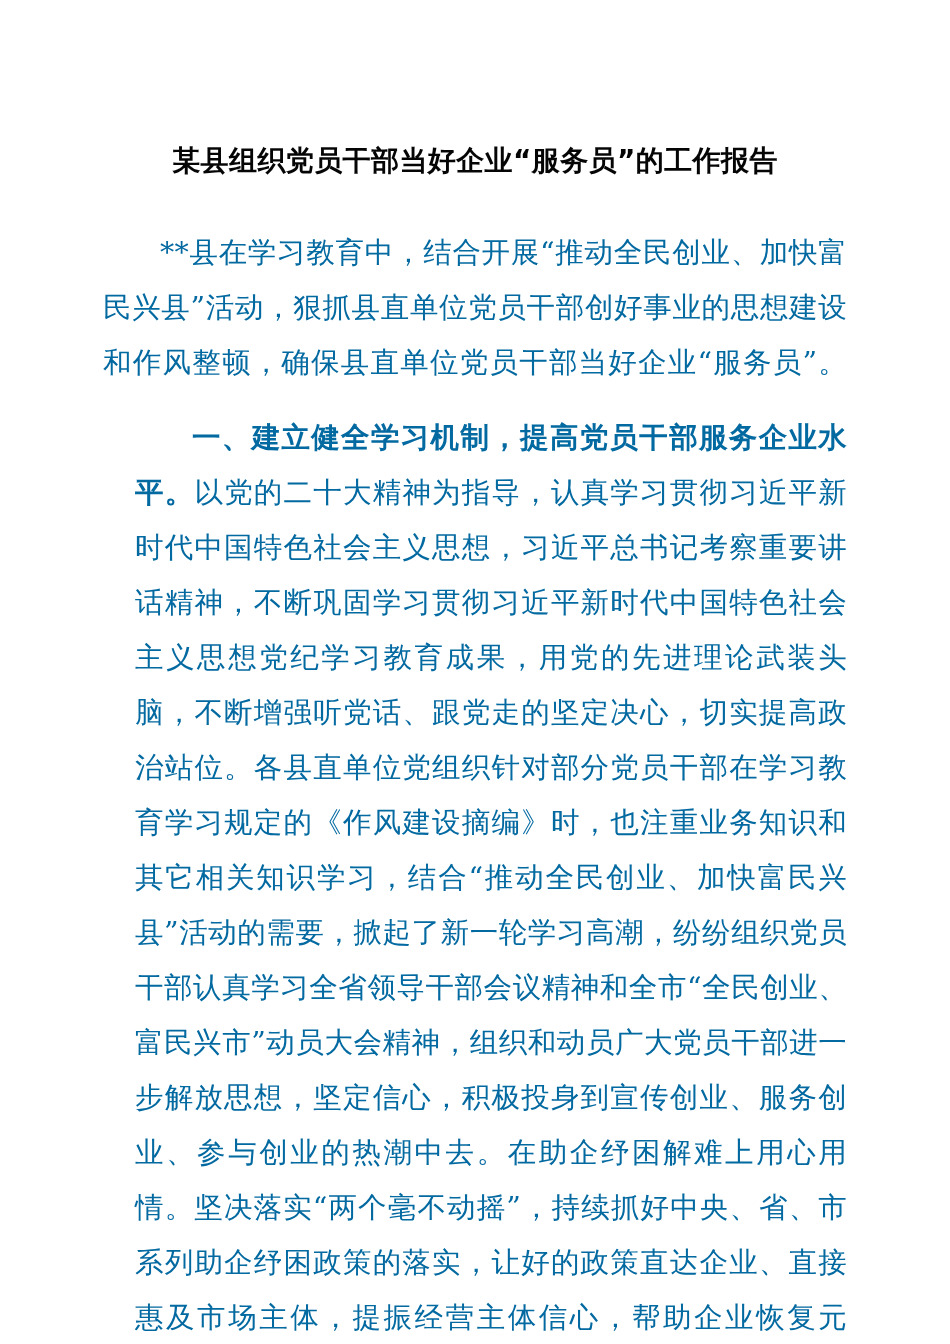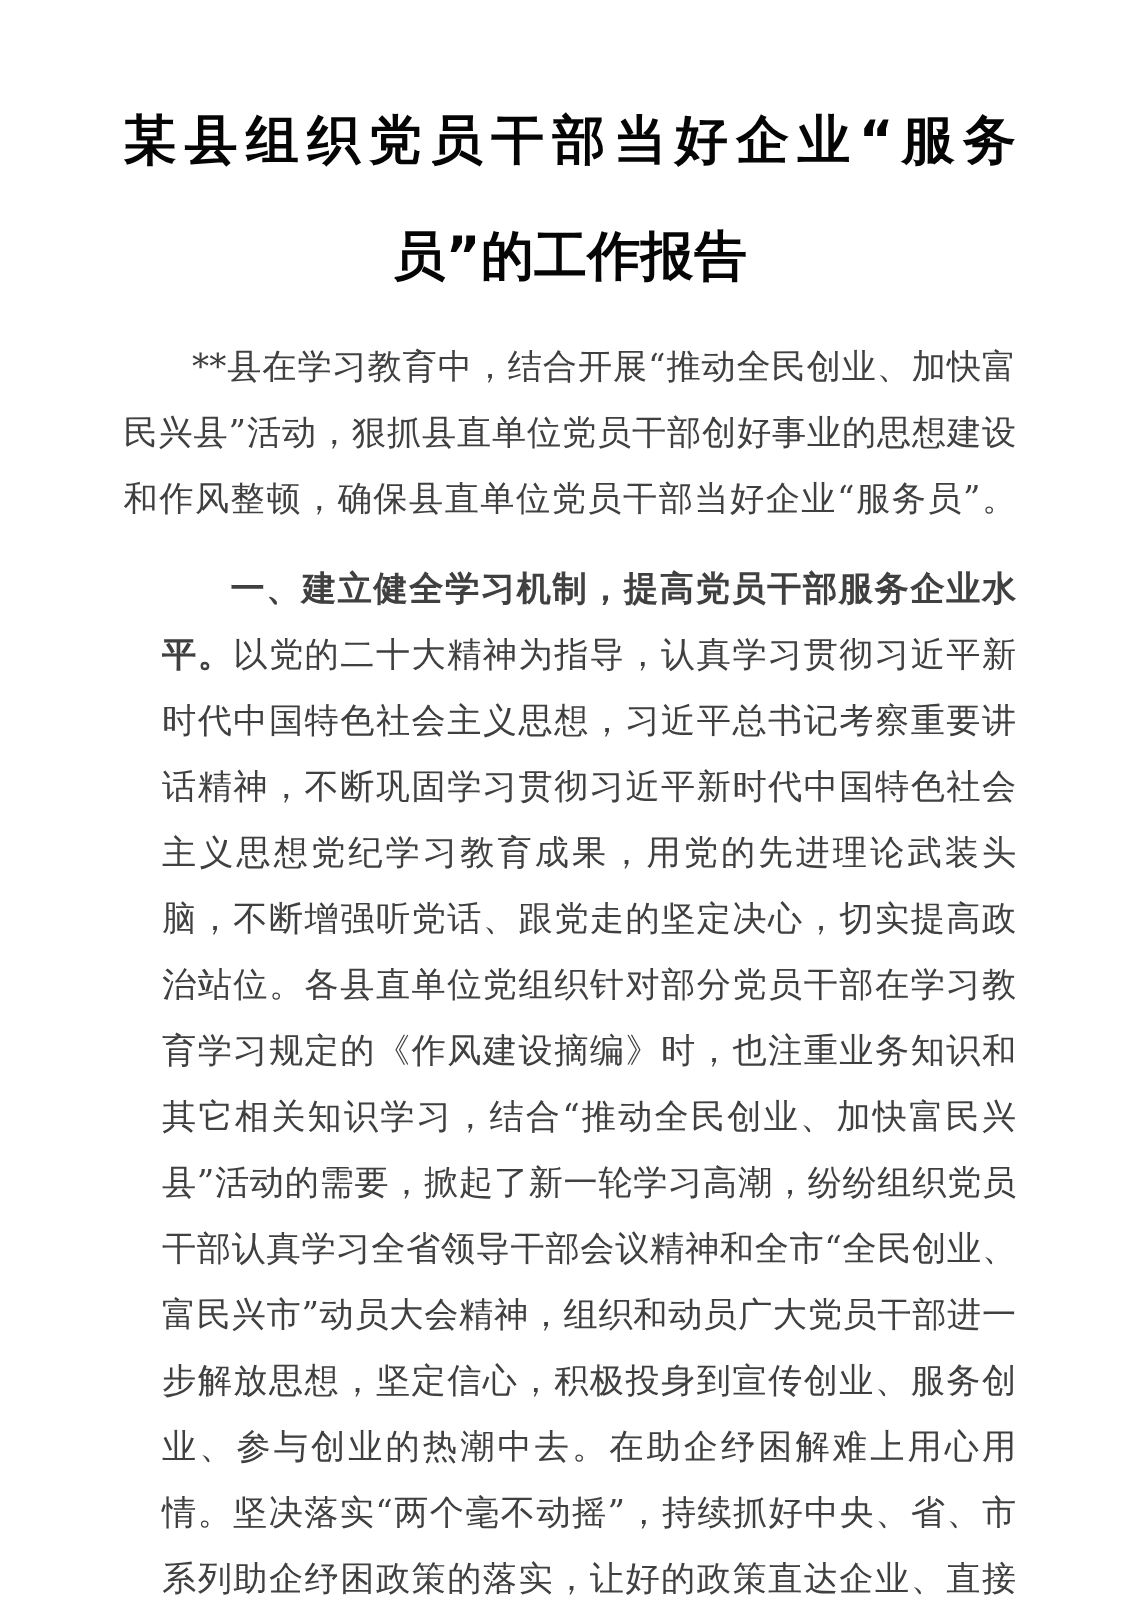--- a/index.html
+++ b/index.html
@@ -25,42 +25,42 @@
   .doc-body {
     position: absolute;
     left: 103px;
     top: 0;
     width: 744px;
   }
 
   
   .doc-title {
     font-family: "DejaVu Sans", "Liberation Sans", sans-serif;
-    font-size: 44px;
+    font-size: 28px;
     font-weight: 700;
     line-height: 96px;
     text-align: justify;
     text-align-last: center;
     letter-spacing: 0.4px;
     margin: 0;
-    padding-top: 70px;
+    padding-top: 113px;
     color: #050505;
     text-justify: inter-character;
   }
 
   
   .para {
     font-size: 28.5px;
     line-height: 55px;
     text-align: justify;
     text-align-last: justify;
     text-justify: inter-character;
     text-indent: 2em;
     margin: 0;
-    color: #404040;
+    color: #0369a1;
     letter-spacing: 0.2px;
     word-break: break-all;
   }
   .para.first {
     margin-top: 16px;
   }
   .para.second {
     margin-top: 20px;
     margin-left: 32px;
   }

